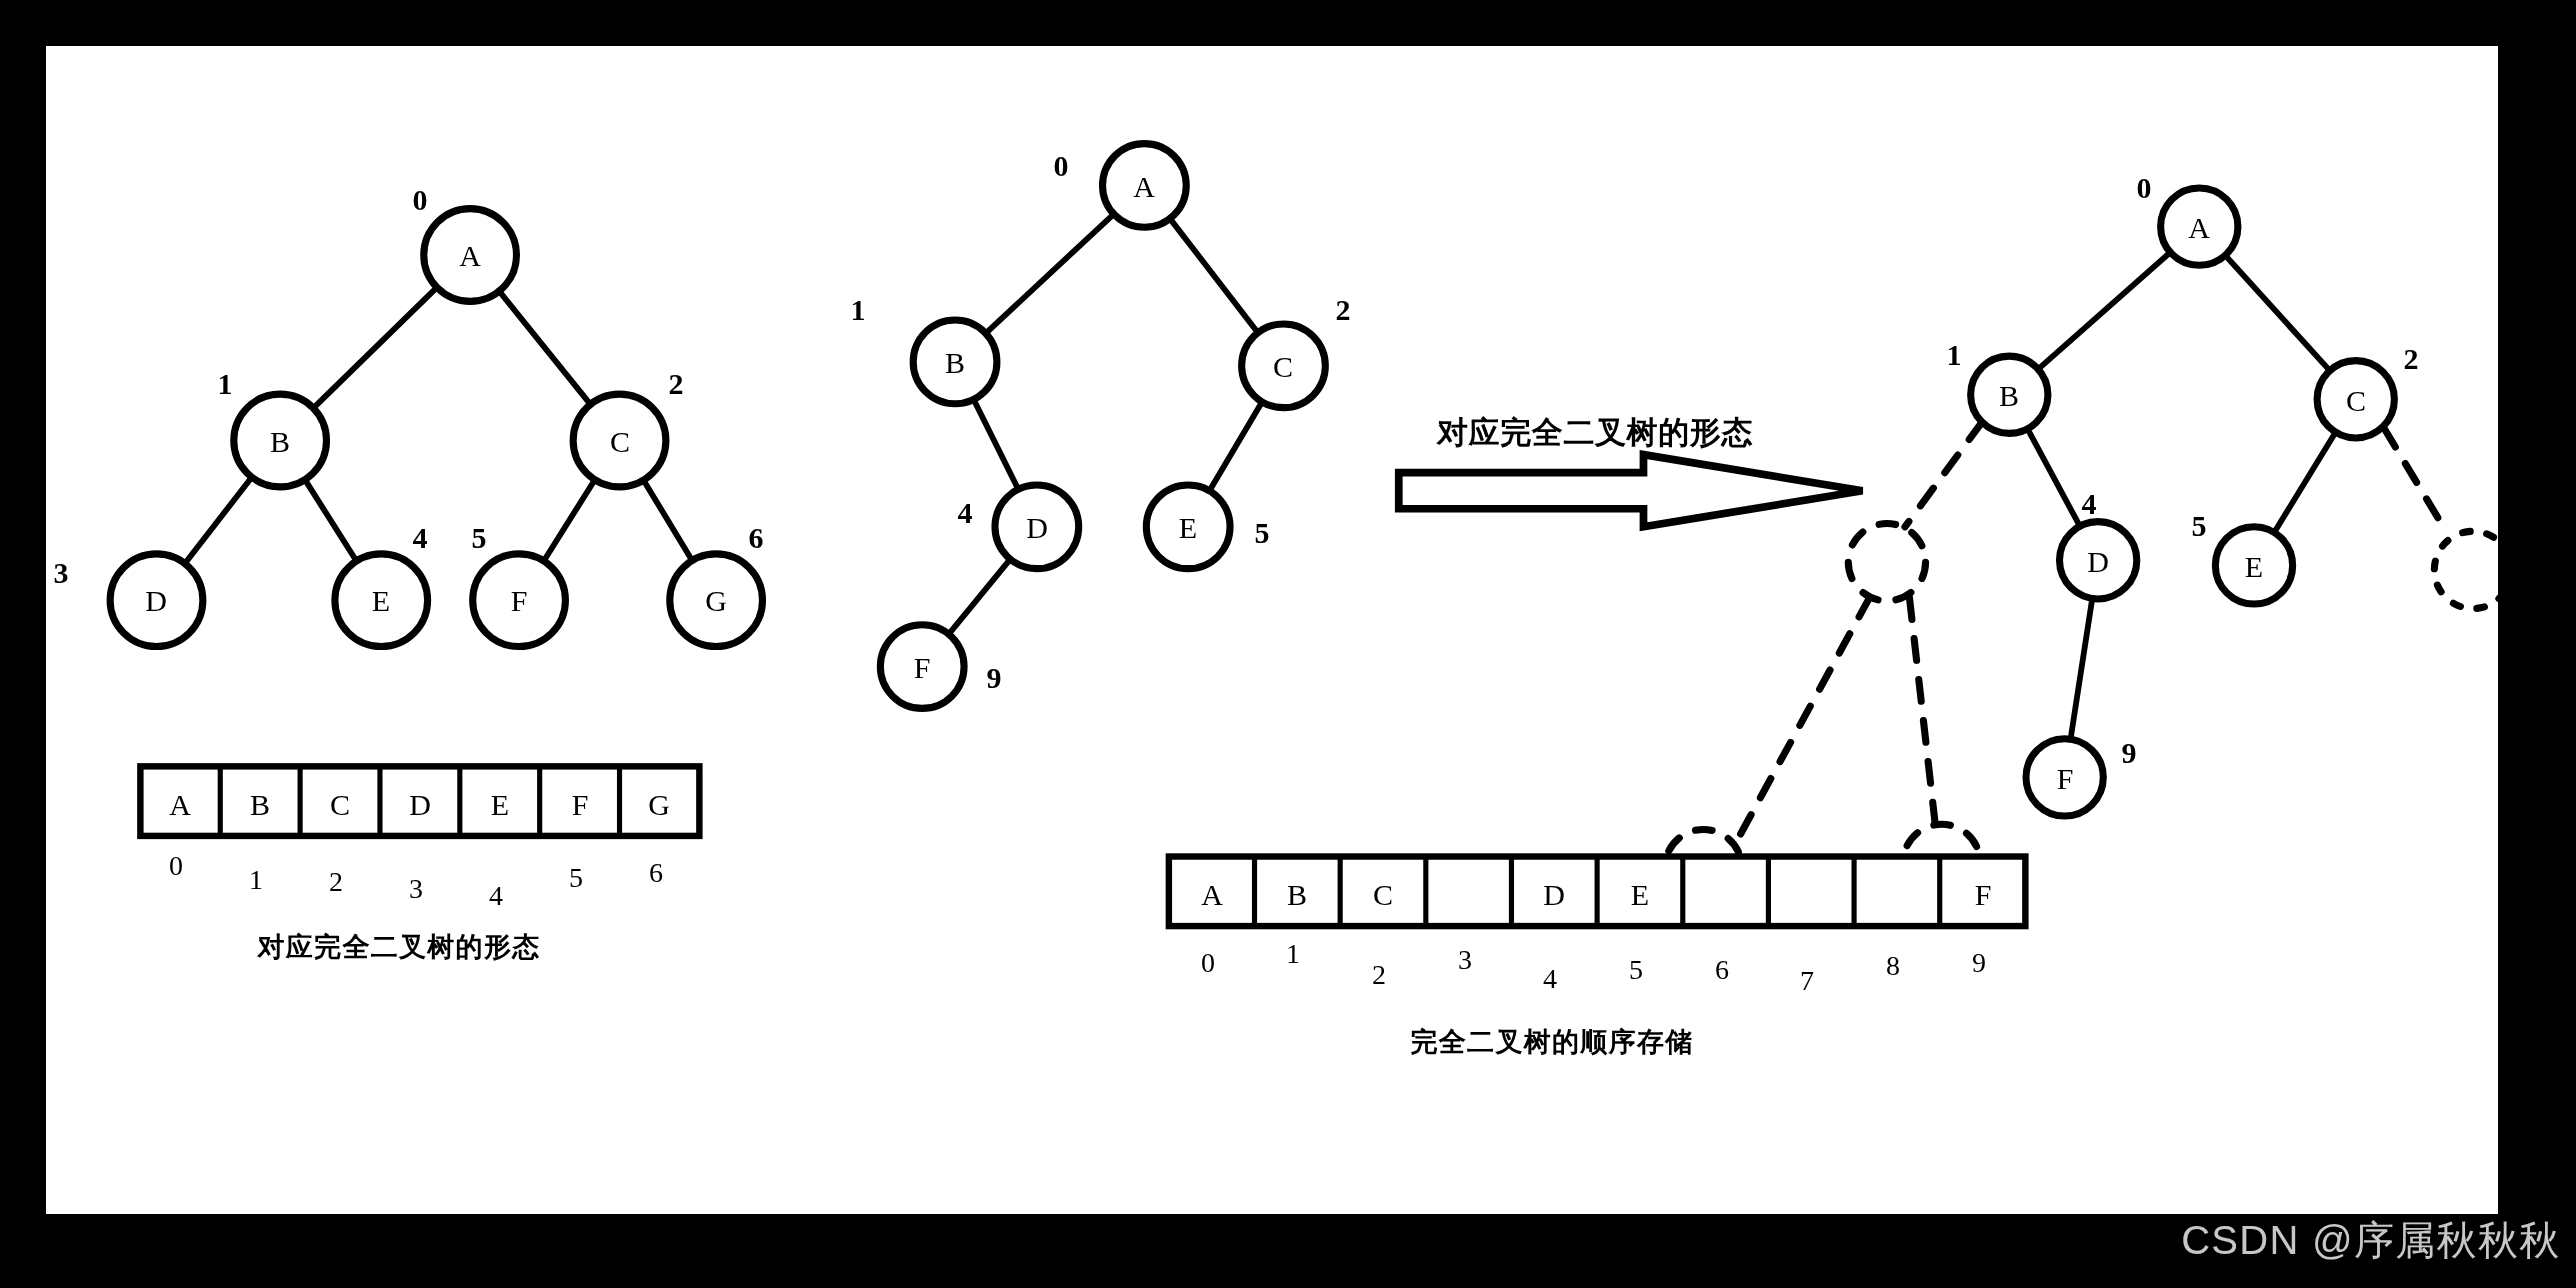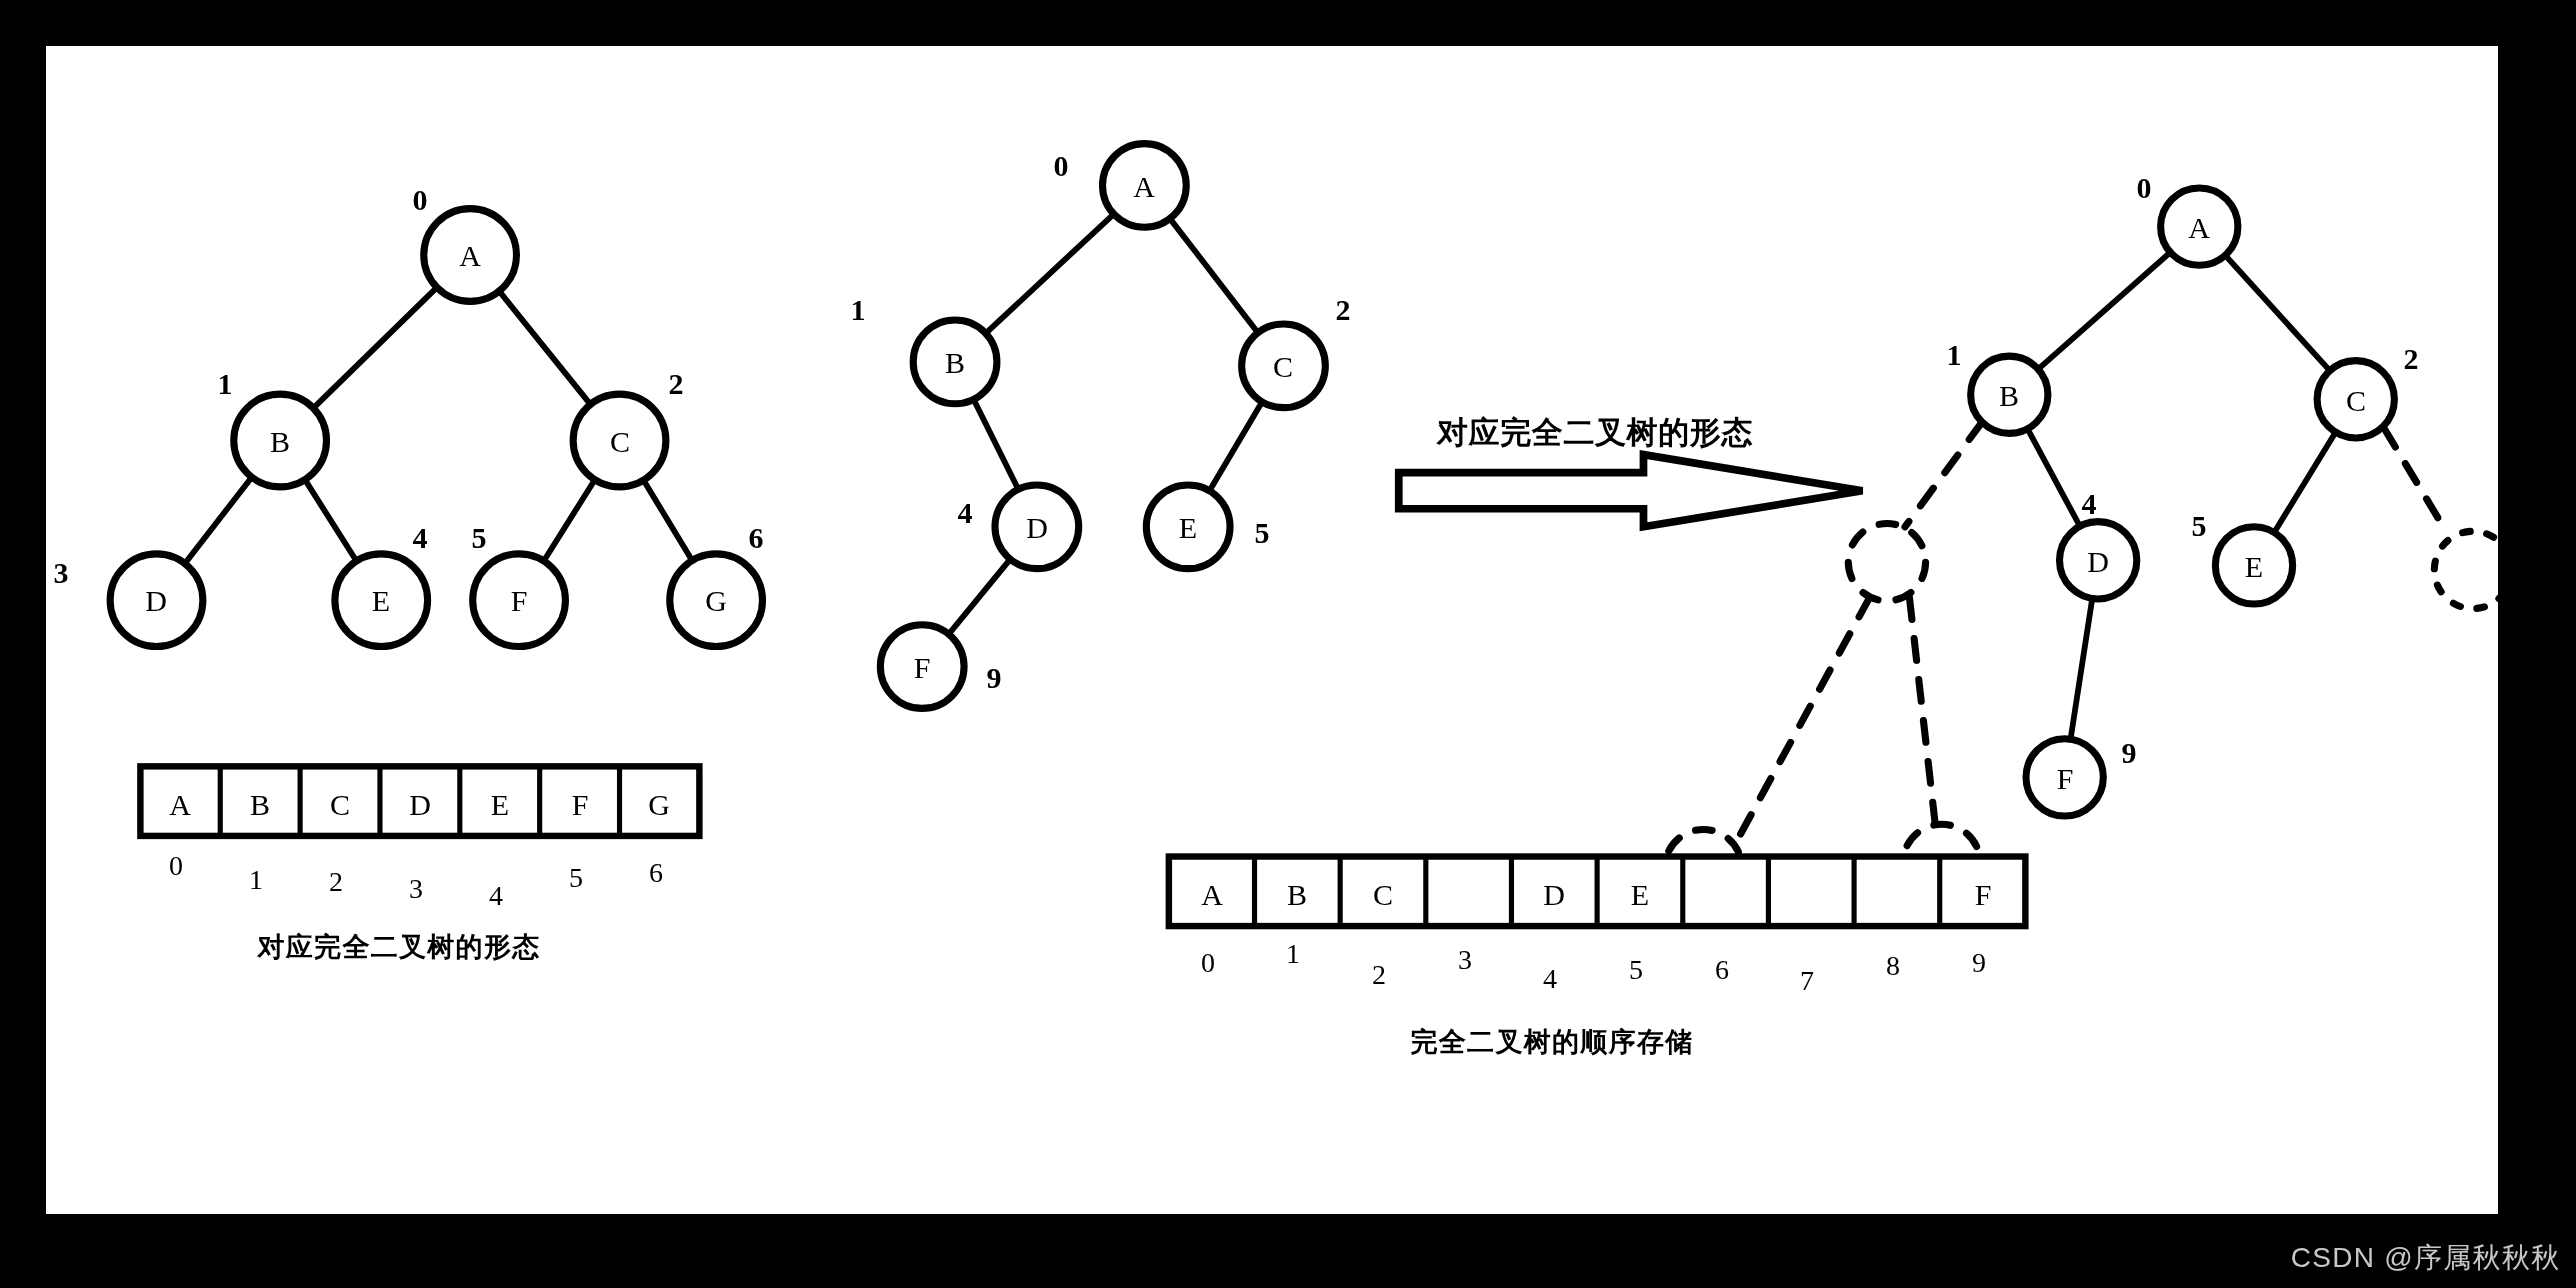--- a/index.html
+++ b/index.html
@@ -27,23 +27,23 @@
     position: absolute;
     left: 0;
     top: 0;
     width: 2576px;
     height: 1288px;
     pointer-events: none;
   }
   .wm {
     position: absolute;
     right: 15.5px;
-    bottom: 11px;
+    bottom: 20px;
     font-family: "Liberation Sans", sans-serif;
-    font-size: 28px;
+    font-size: 40px;
     color: rgba(255,255,255,0.78);
     letter-spacing: 1.3px;
     text-shadow: 1.3px 1.3px 1.3px rgba(0,0,0,0.25);
     white-space: nowrap;
     z-index: 40;
   }
   
   .lbl {
     position: absolute;
     font-family: "Liberation Serif", serif;

